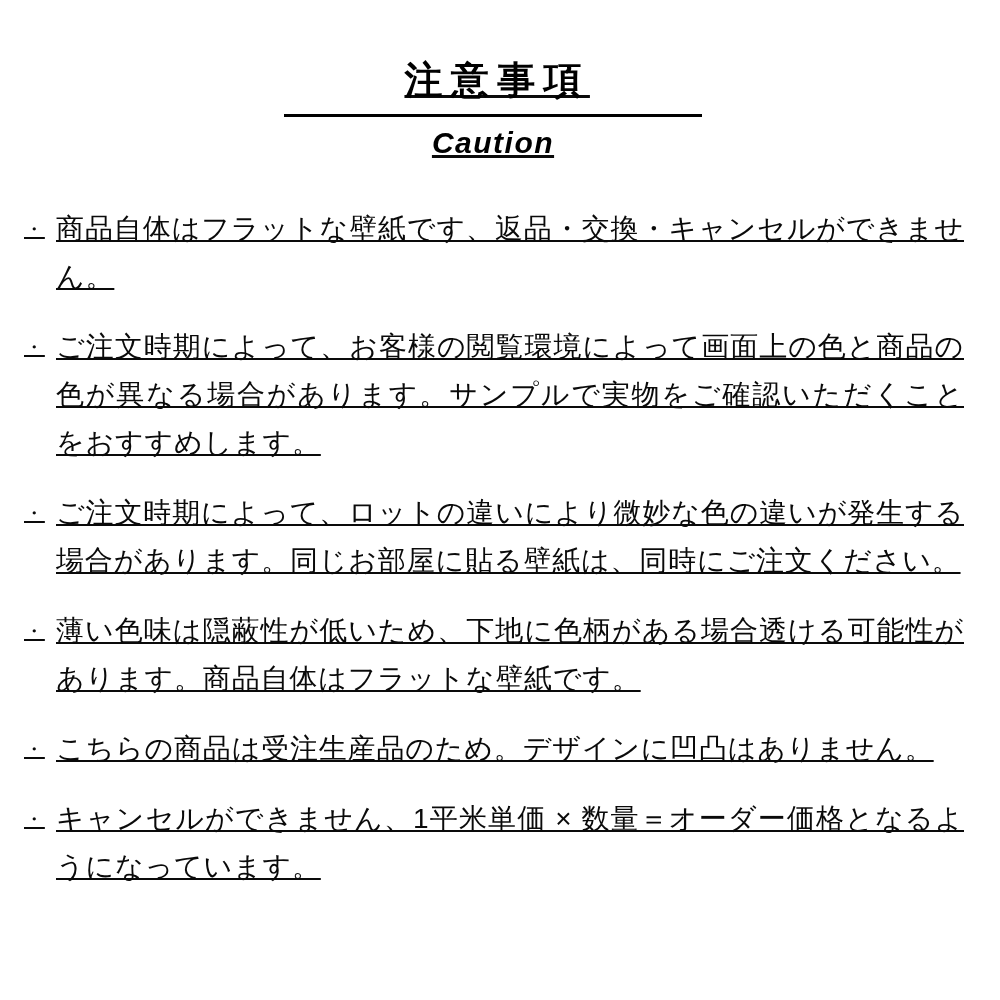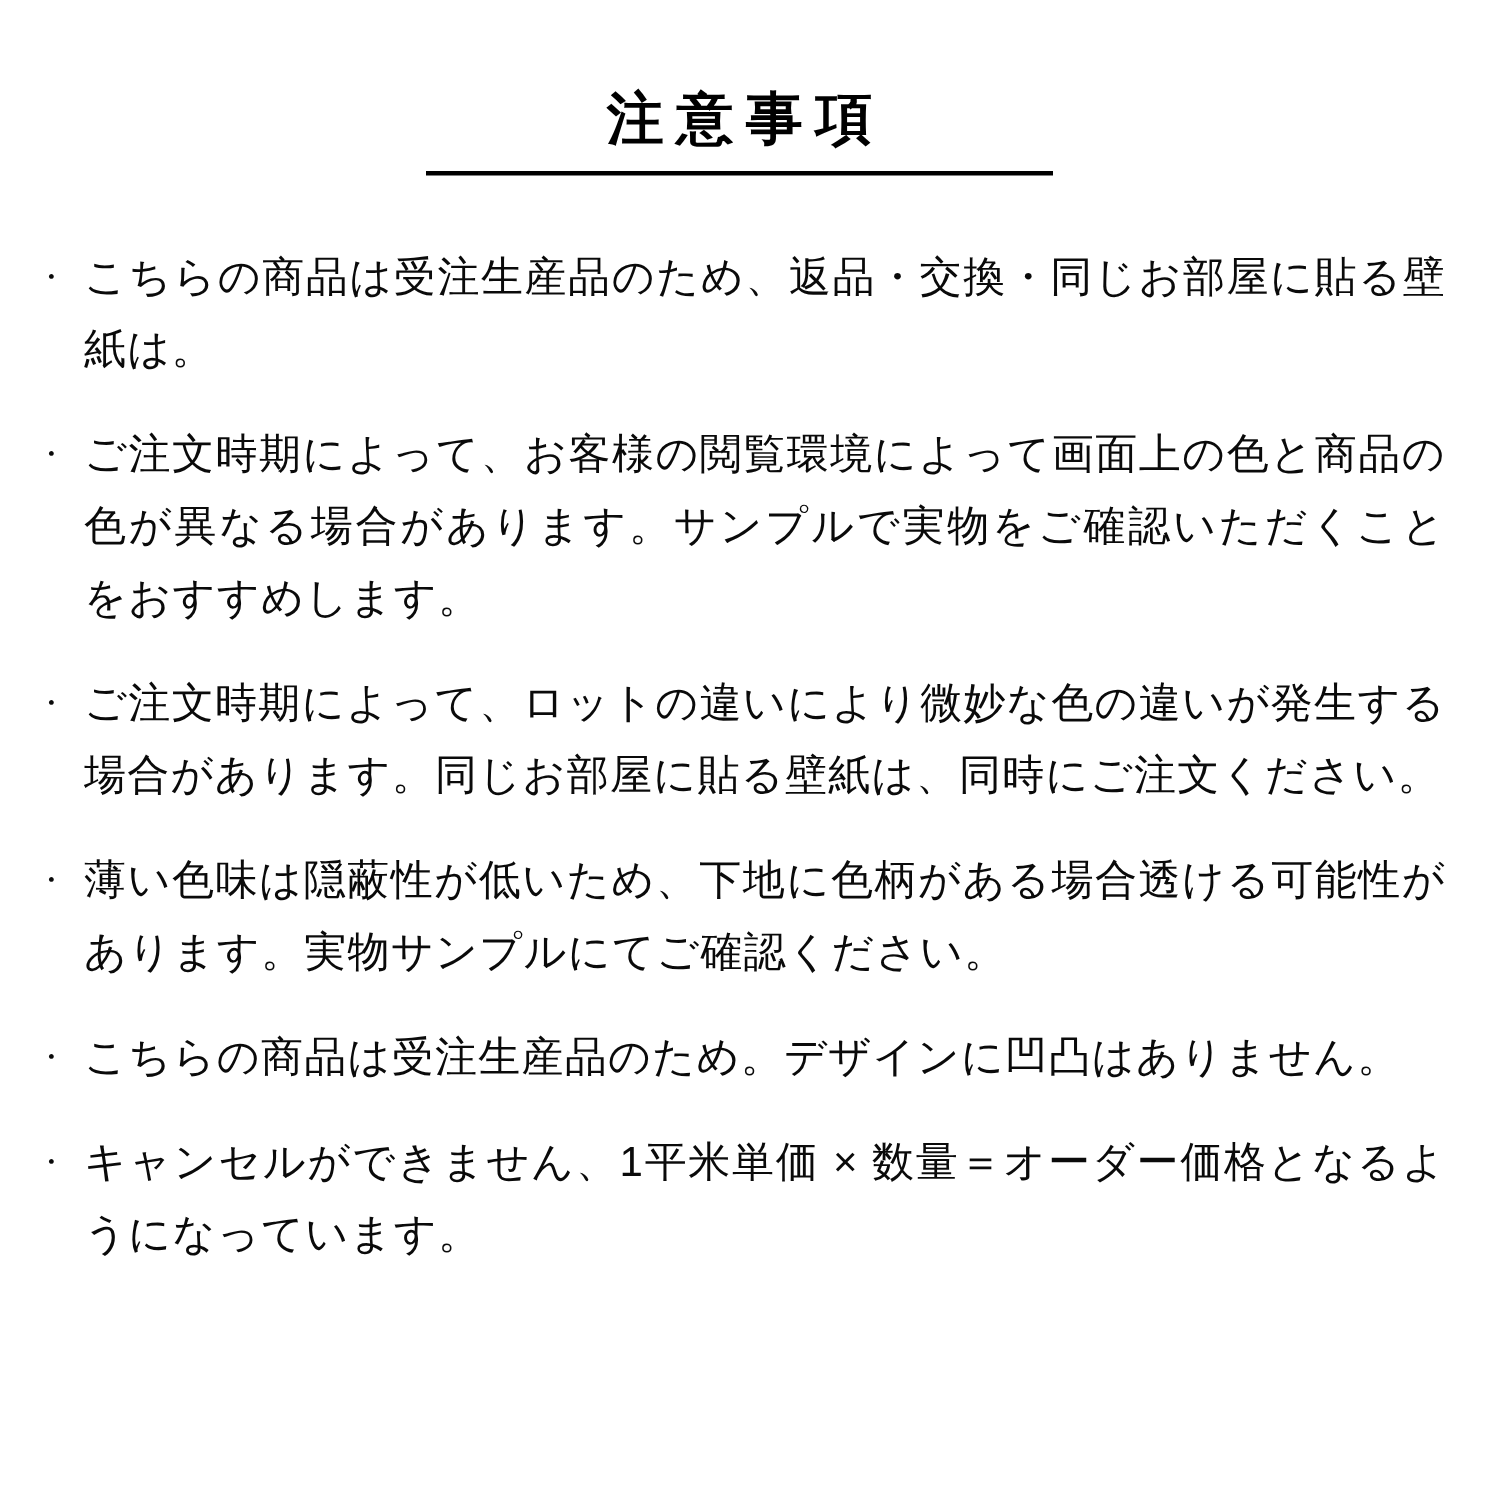--- a/index.html
+++ b/index.html
@@ -7,20 +7,21 @@
   .page {
     position: relative;
     width: 1000px;
     height: 1000px;
     margin: 0 auto;
     background: #ffffff;
     color: #0a0a0a;
     font-family: "Liberation Sans", "DejaVu Sans", sans-serif;
     padding: 58px 36px 0 22px;
     overflow: hidden;
+    text-decoration: underline;
   }
   .header {
     text-align: center;
     margin-bottom: 44px;
   }
   .title {
     font-size: 38px;
     font-weight: bold;
     color: #000000;
     letter-spacing: 0.22em;
@@ -65,38 +66,39 @@
   }
 </style>
 </head>
 <body>
 
 <div class="page">
 
   <header class="header">
     <h1 class="title">注意事項</h1>
     <div class="rule"></div>
+    <div class="subtitle">Caution</div>
   </header>
 
   <ul class="caution-list">
     <li class="caution-item">
       <span class="bullet">・</span>
-      <span class="item-text">こちらの商品は受注生産品のため、返品・交換・同じお部屋に貼る壁紙は。</span>
+      <span class="item-text">商品自体はフラットな壁紙です、返品・交換・キャンセルができません。</span>
     </li>
     <li class="caution-item">
       <span class="bullet">・</span>
       <span class="item-text">ご注文時期によって、お客様の閲覧環境によって画面上の色と商品の色が異なる場合があります。サンプルで実物をご確認いただくことをおすすめします。</span>
     </li>
     <li class="caution-item">
       <span class="bullet">・</span>
       <span class="item-text">ご注文時期によって、ロットの違いにより微妙な色の違いが発生する場合があります。同じお部屋に貼る壁紙は、同時にご注文ください。</span>
     </li>
     <li class="caution-item">
       <span class="bullet">・</span>
-      <span class="item-text">薄い色味は隠蔽性が低いため、下地に色柄がある場合透ける可能性があります。実物サンプルにてご確認ください。</span>
+      <span class="item-text">薄い色味は隠蔽性が低いため、下地に色柄がある場合透ける可能性があります。商品自体はフラットな壁紙です。</span>
     </li>
     <li class="caution-item">
       <span class="bullet">・</span>
       <span class="item-text">こちらの商品は受注生産品のため。デザインに凹凸はありません。</span>
     </li>
     <li class="caution-item">
       <span class="bullet">・</span>
       <span class="item-text">キャンセルができません、1平米単価 × 数量＝オーダー価格となるようになっています。</span>
     </li>
   </ul>

